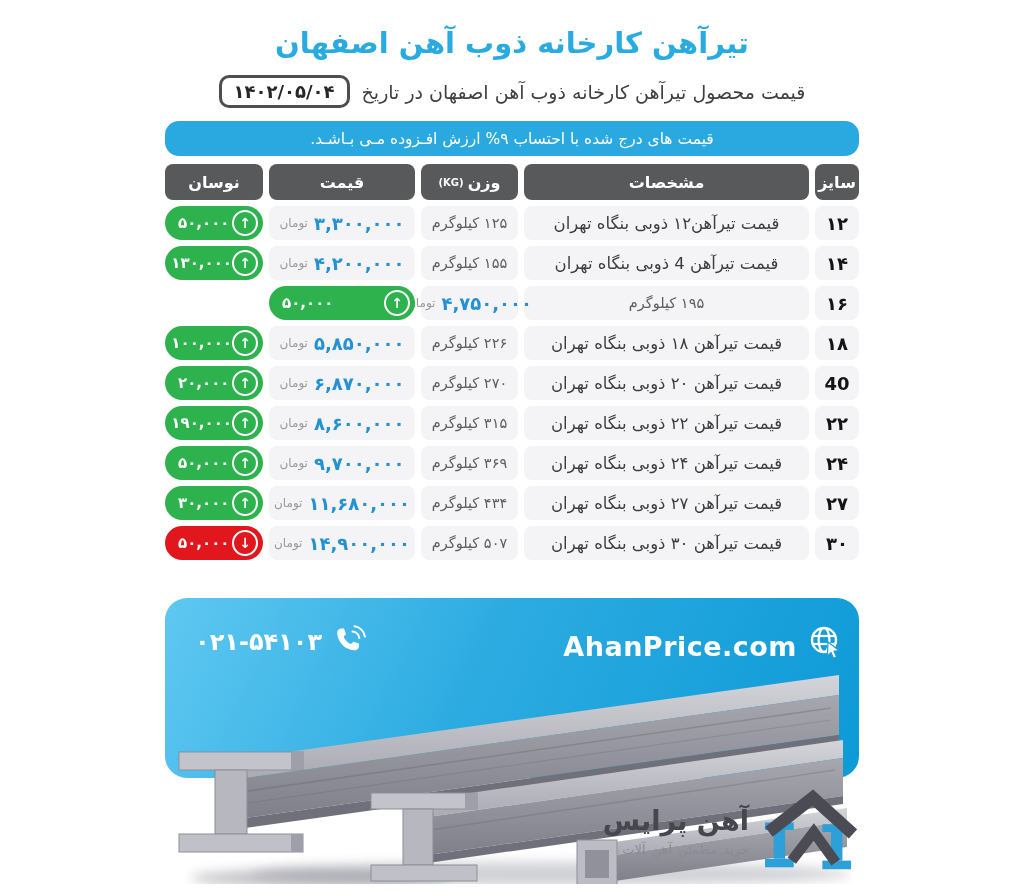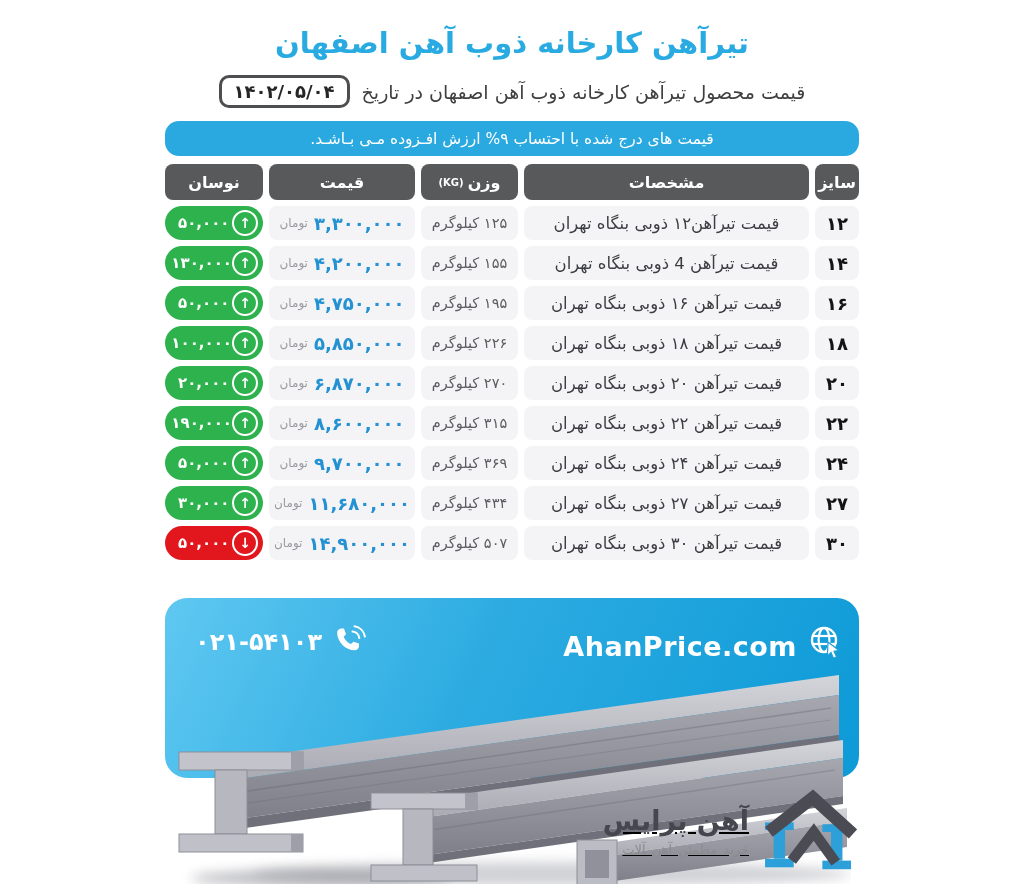--- a/index.html
+++ b/index.html
@@ -75,21 +75,21 @@
     position:absolute;right:14px;top:26px;display:flex;align-items:flex-end;gap:10px;color:#fff;
   }
   .site-name{font-size:27px;font-weight:bold;direction:ltr;letter-spacing:0.5px;}
   .beams-svg{position:absolute;left:6px;top:52px;pointer-events:none;}
 
   
   .brand-row{
     margin-top:10px;display:flex;align-items:center;justify-content:flex-start;
     gap:12px;padding-right:2px;position:relative;z-index:2;
   }
-  .brand-text{display:flex;flex-direction:column;align-items:flex-start;text-align:center;text-decoration:underline;}
+  .brand-text{display:flex;flex-direction:column;align-items:flex-start;text-align:center;}
   .brand-name{font-size:27px;font-weight:bold;color:#46464e;line-height:1.2;}
   .brand-tagline{font-size:13px;color:#8b8b90;margin-top:4px;word-spacing:2px;}
 </style>
 </head>
 <body>
 
 <div class="container">
 
   <h1 class="page-title">تیرآهن کارخانه ذوب آهن اصفهان</h1>
 
@@ -159,23 +159,20 @@
       <div class="pill up">
         <span class="pill-circle">↑</span>
         <span class="pill-num">۱۳۰,۰۰۰</span>
       </div>
     </div>
 
     <div class="grid-row">
       <div class="bcell size-cell">
         <span>۱۶</span>
       </div>
-      <div class="bcell spec-cell">
-        <span>قیمت تیرآهن ۱۶ ذوبی بنگاه تهران</span>
-      </div>
       <div class="bcell weight-cell">
         <span>۱۹۵ کیلوگرم</span>
       </div>
       <div class="bcell price-cell">
         <span class="price-num">۴,۷۵۰,۰۰۰</span>
         <span class="price-unit">تومان</span>
       </div>
       <div class="pill up">
         <span class="pill-circle">↑</span>
         <span class="pill-num">۵۰,۰۰۰</span>
@@ -197,21 +194,21 @@
         <span class="price-unit">تومان</span>
       </div>
       <div class="pill up">
         <span class="pill-circle">↑</span>
         <span class="pill-num">۱۰۰,۰۰۰</span>
       </div>
     </div>
 
     <div class="grid-row">
       <div class="bcell size-cell">
-        <span>۲۰</span>
+        <span>40</span>
       </div>
       <div class="bcell spec-cell">
         <span>قیمت تیرآهن ۲۰ ذوبی بنگاه تهران</span>
       </div>
       <div class="bcell weight-cell">
         <span>۲۷۰ کیلوگرم</span>
       </div>
       <div class="bcell price-cell">
         <span class="price-num">۶,۸۷۰,۰۰۰</span>
         <span class="price-unit">تومان</span>

